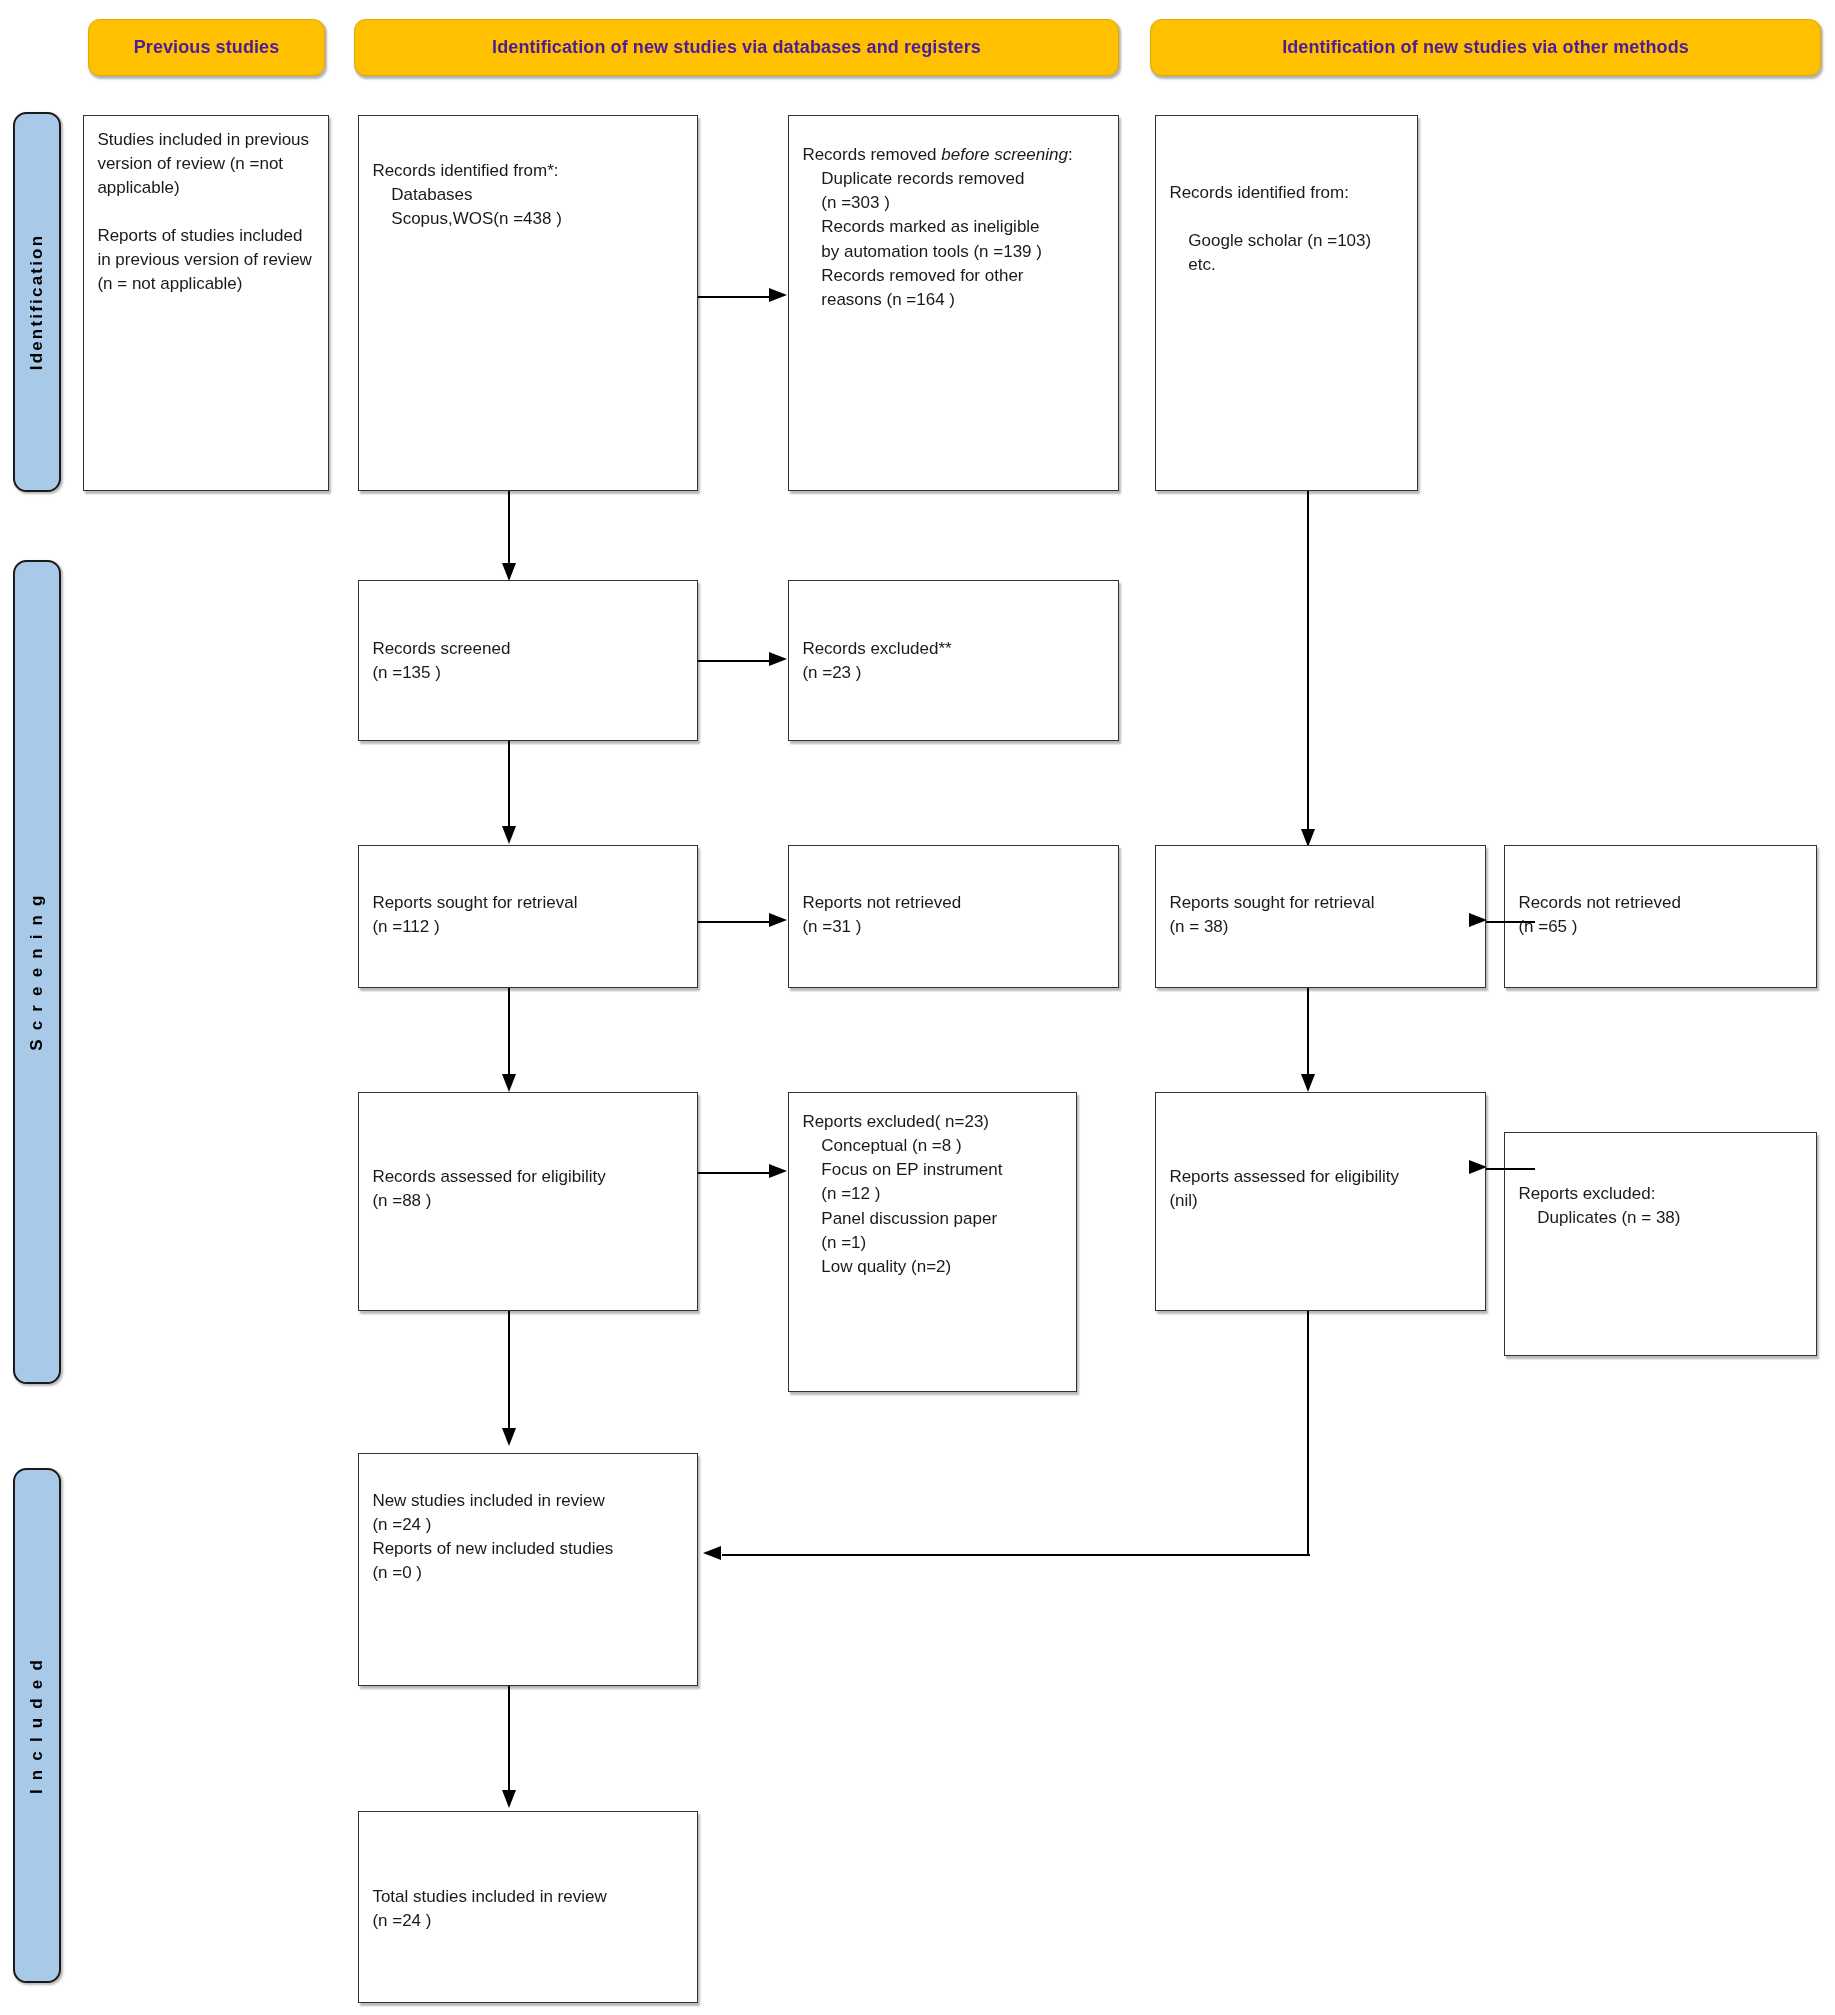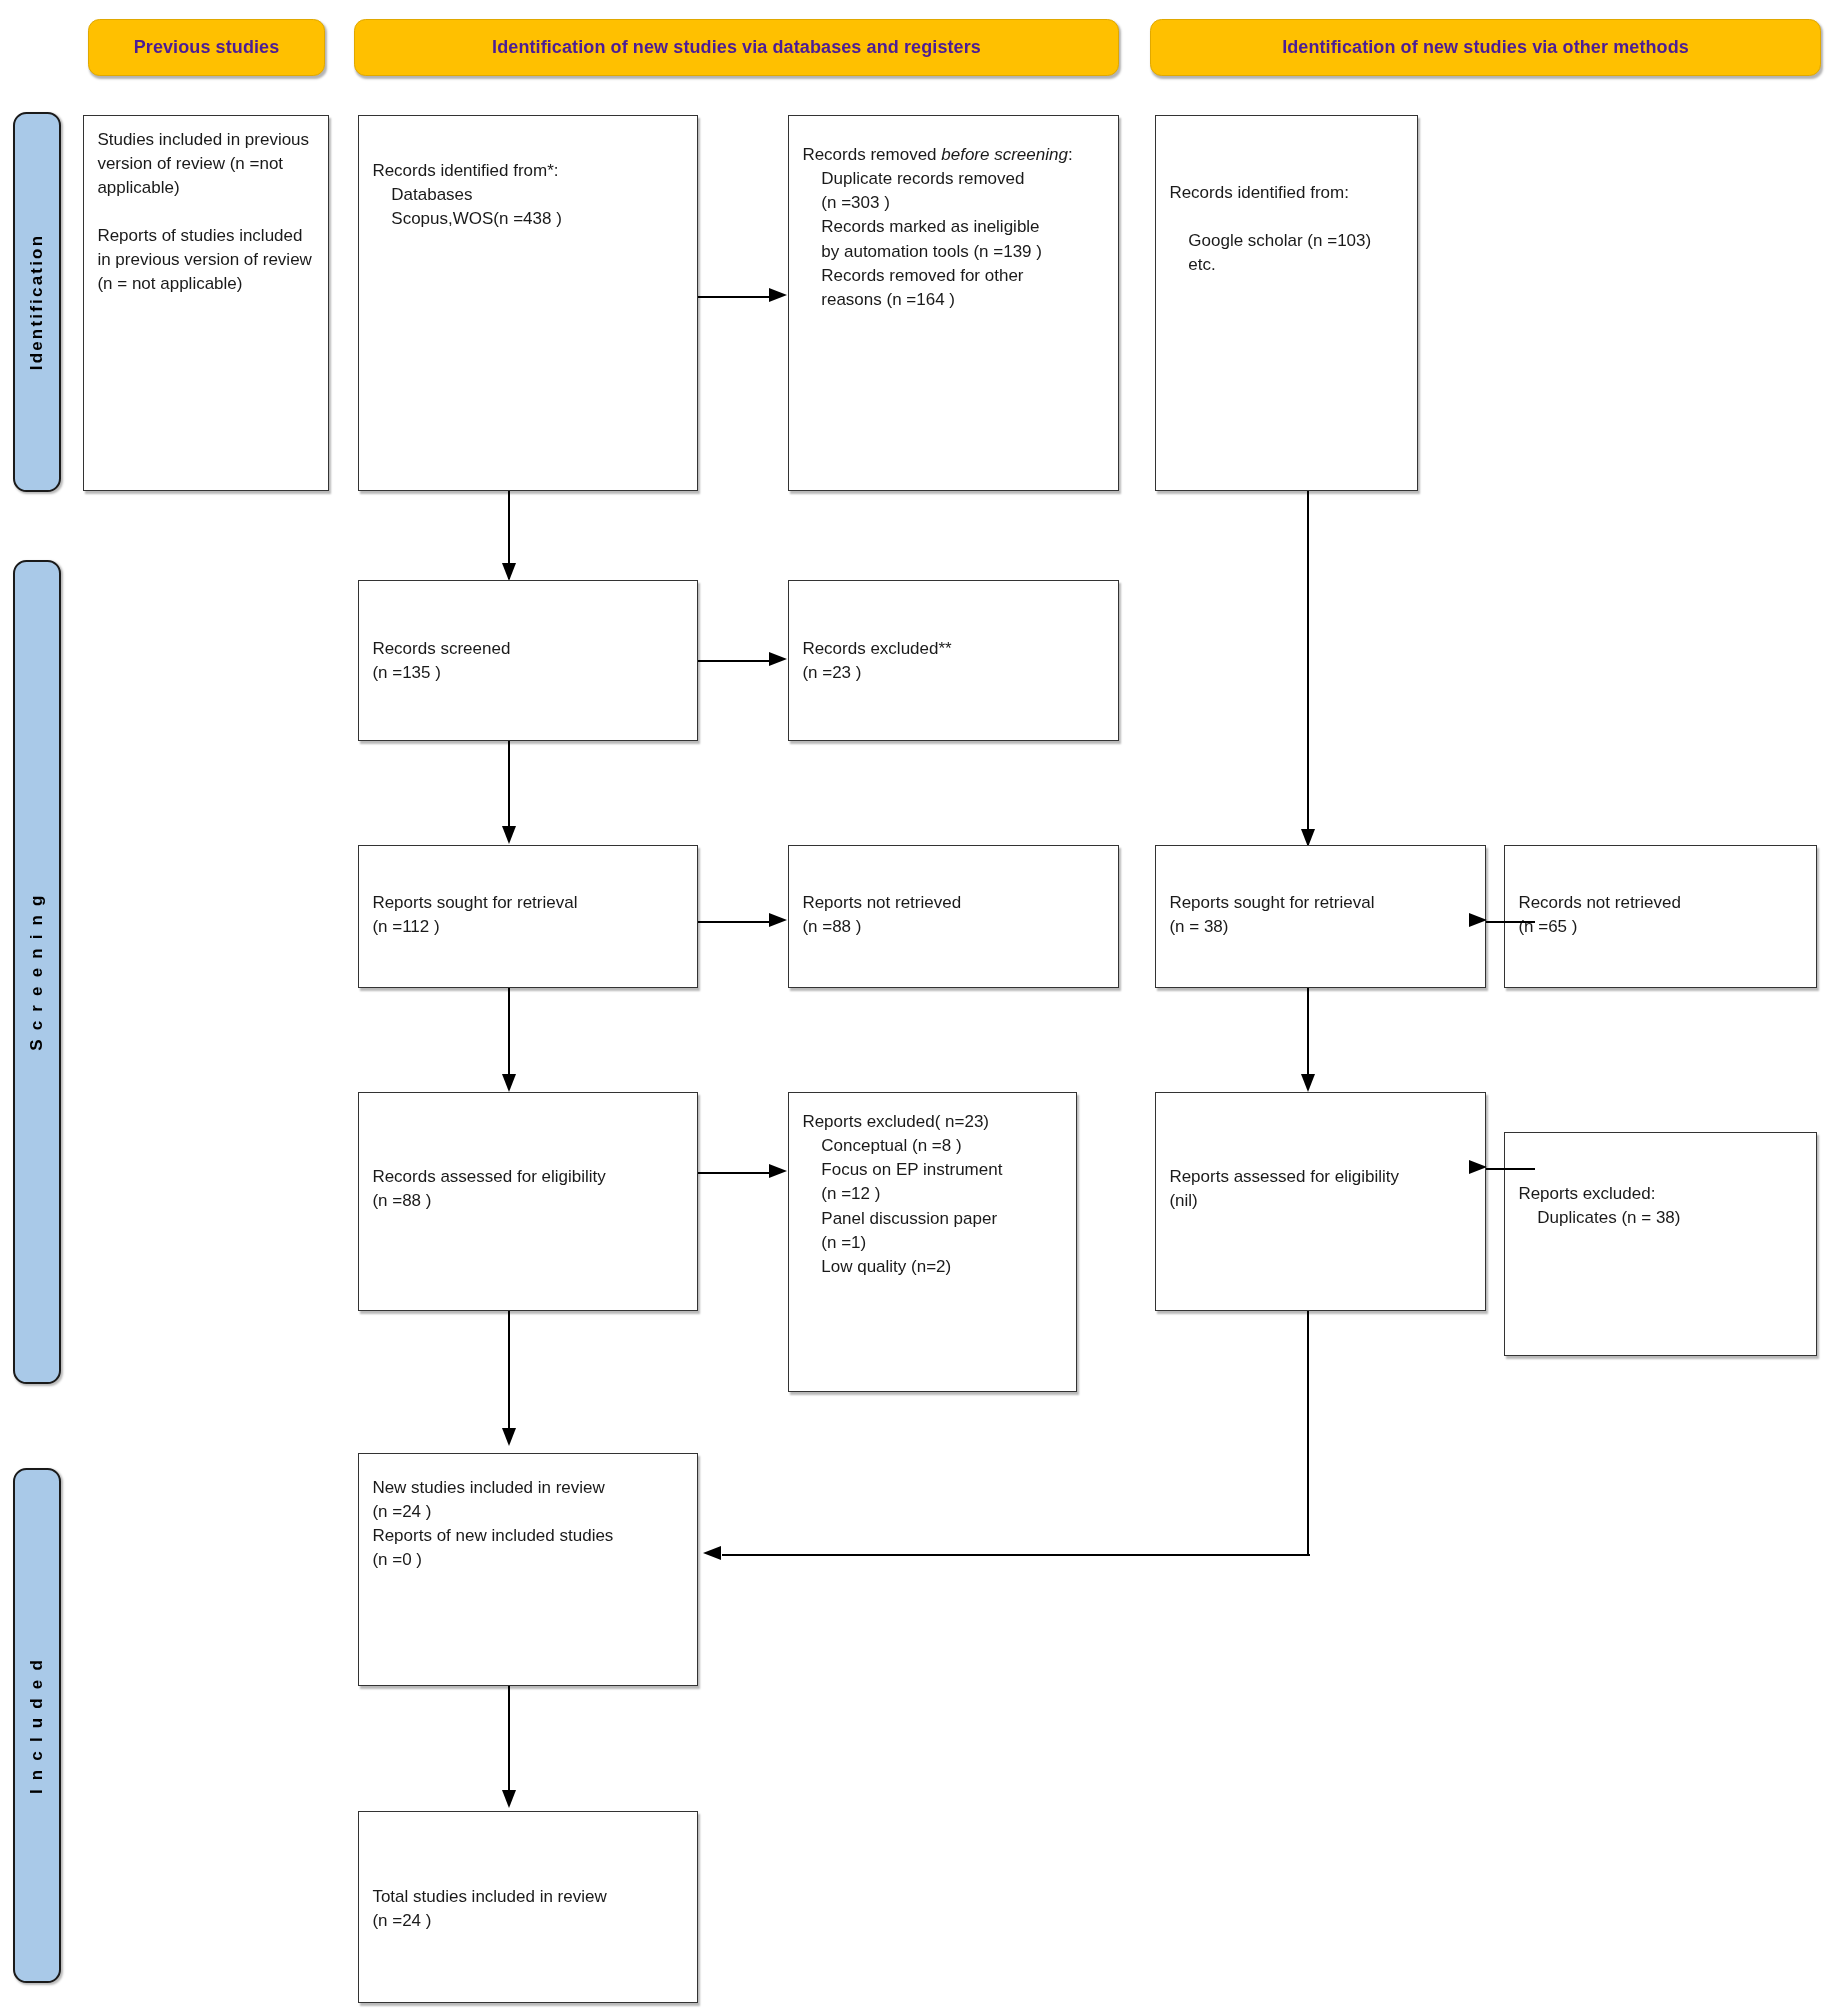--- a/index.html
+++ b/index.html
@@ -173,21 +173,21 @@
   <div class="conn h" style="left:698px; top:660px; width:72px;"></div>
   <div class="arrowhead right" style="left:769px; top:652px;"></div>
 
   <div class="conn v" style="left:508px; top:741px; height:88px;"></div>
   <div class="arrowhead down" style="left:502px; top:826px;"></div>
 
   <div class="box" style="left:358px; top:845px; width:340px; height:143px; padding-top:45px;">Reports sought for retrieval
 (n =112 )</div>
 
   <div class="box" style="left:788px; top:845px; width:331px; height:143px; padding-top:45px;">Reports not retrieved
-(n =88 )</div>
+(n =31 )</div>
 
   <div class="box" style="left:1155px; top:845px; width:331px; height:143px; padding-top:45px;">Reports sought for retrieval
 (n = 38)</div>
 
   <div class="box" style="left:1504px; top:845px; width:313px; height:143px; padding-top:45px;">Records not retrieved
 (n =65 )</div>
 
   <div class="conn h" style="left:698px; top:921px; width:72px;"></div>
   <div class="arrowhead right" style="left:769px; top:913px;"></div>
 
@@ -223,21 +223,21 @@
   <div class="conn h" style="left:1486px; top:1168px; width:49px;"></div>
   <div class="arrowhead right" style="left:1469px; top:1160px;"></div>
 
   <div class="conn v" style="left:508px; top:1311px; height:121px;"></div>
   <div class="arrowhead down" style="left:502px; top:1428px;"></div>
 
   <div class="conn v" style="left:1307px; top:1311px; height:244px;"></div>
   <div class="conn h" style="left:722px; top:1554px; width:588px;"></div>
   <div class="arrowhead left" style="left:703px; top:1546px;"></div>
 
-  <div class="box" style="left:358px; top:1453px; width:340px; height:233px; padding-top:22px;">New studies included in review
+  <div class="box" style="left:358px; top:1453px; width:340px; height:233px; padding-top:35px;">New studies included in review
 (n =24 )
 Reports of new included studies
 (n =0 )</div>
 
   <div class="conn v" style="left:508px; top:1686px; height:112px;"></div>
   <div class="arrowhead down" style="left:502px; top:1790px;"></div>
 
   <div class="box" style="left:358px; top:1811px; width:340px; height:192px; padding-top:73px;">Total studies included in review
 (n =24 )</div>
 

